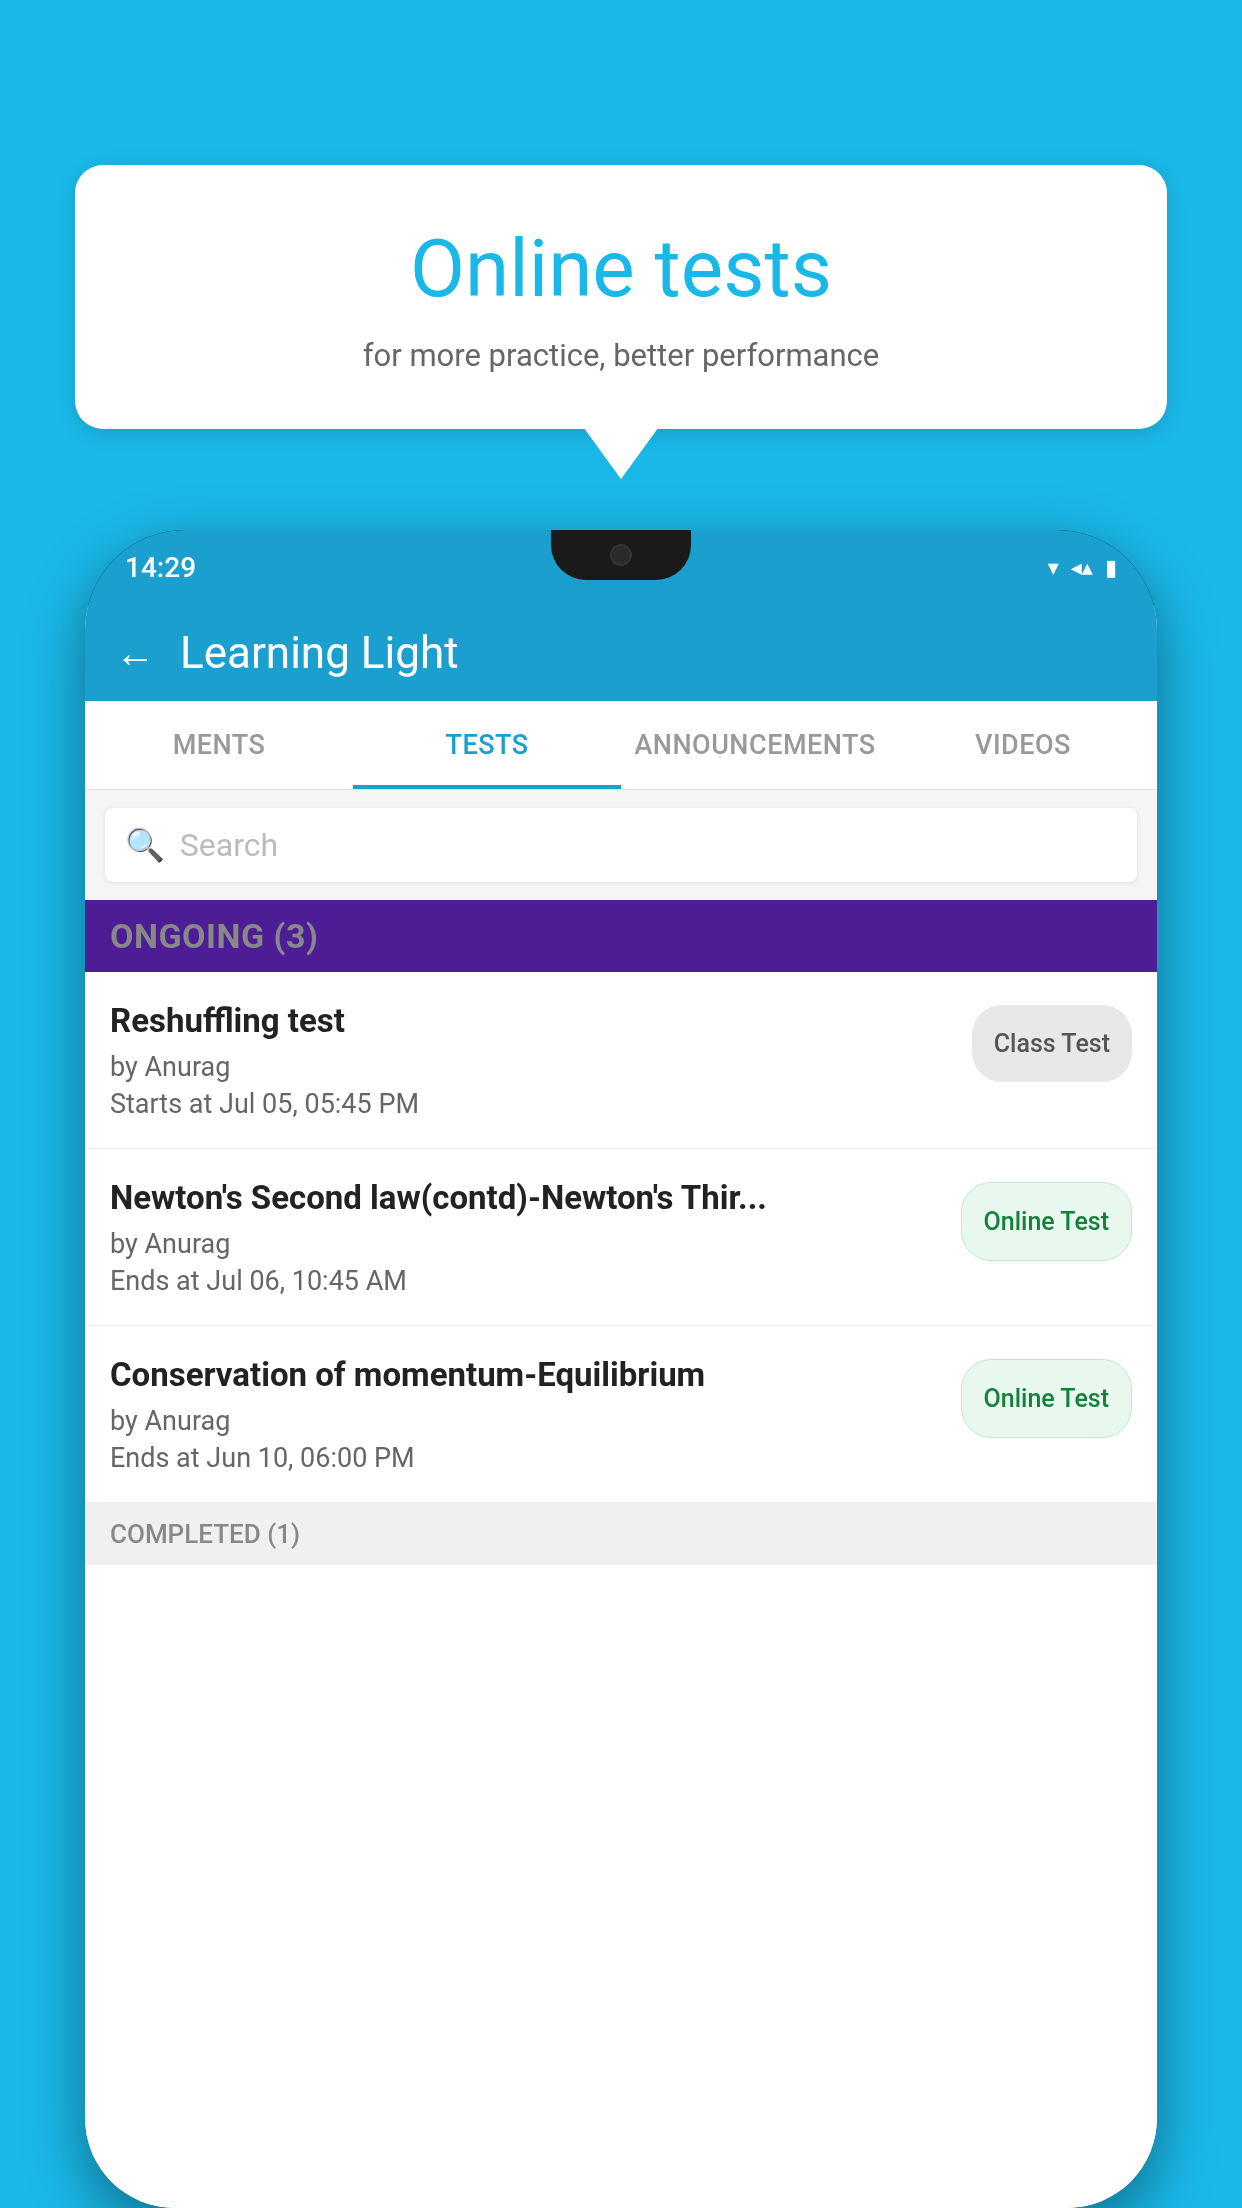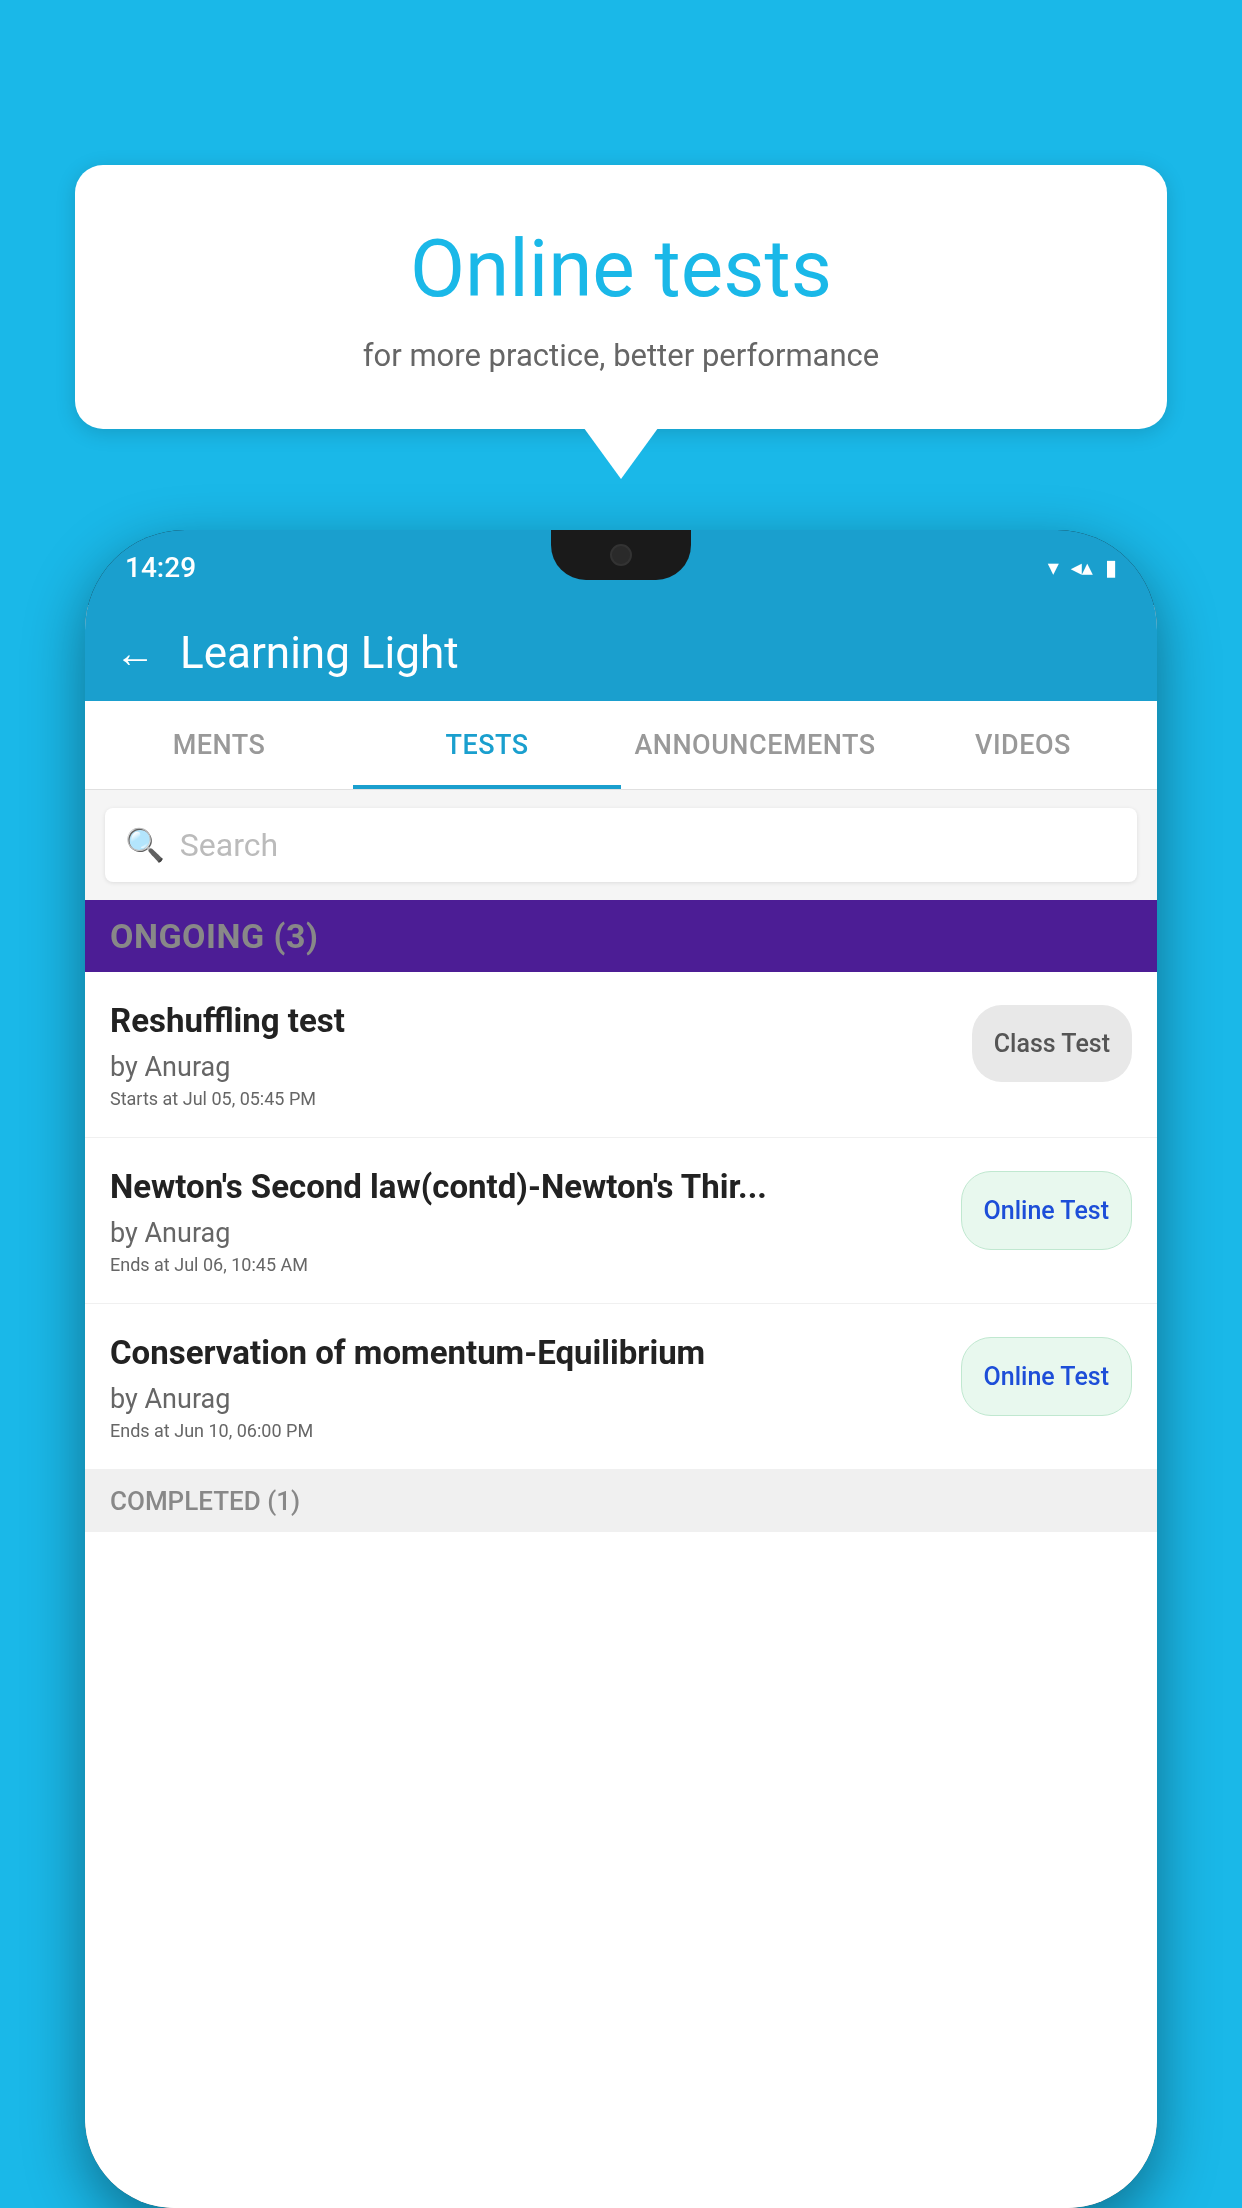--- a/index.html
+++ b/index.html
@@ -253,42 +253,42 @@
       line-height: 1.3;
     }
 
     .test-by {
       font-size: 27px;
       color: #666;
       margin-bottom: 5px;
     }
 
     .test-date {
-      font-size: 18px;
+      font-size: 27px;
       color: #666;
     }
 
     .test-badge {
       border-radius: 30px;
       padding: 24px 22px;
       font-size: 25px;
       font-weight: 500;
       white-space: nowrap;
       flex-shrink: 0;
       margin-top: 5px;
     }
 
     .badge-class {
       background: #e8e8e8;
       color: #555;
     }
 
     .badge-online {
       background: #e8f8ee;
-      color: #1d4ed8;
+      color: #15803d;
       border: 1px solid #c0e8d0;
     }
 
     
     .completed-label {
       background: #f0f0f0;
       padding: 16px 25px;
       font-size: 26px;
       color: #888;
       font-weight: 500;

